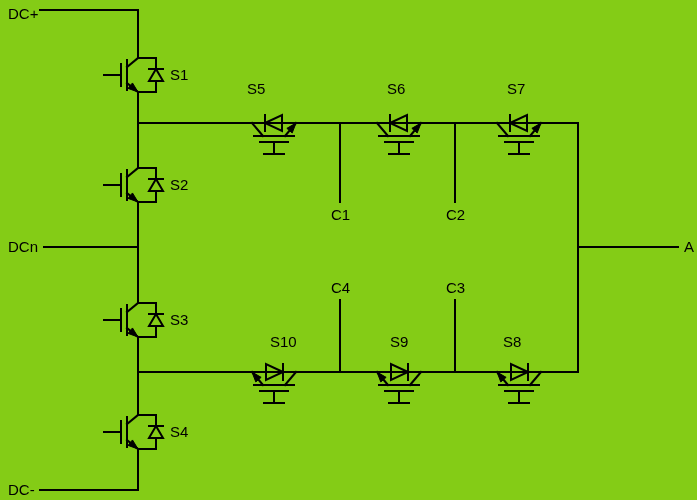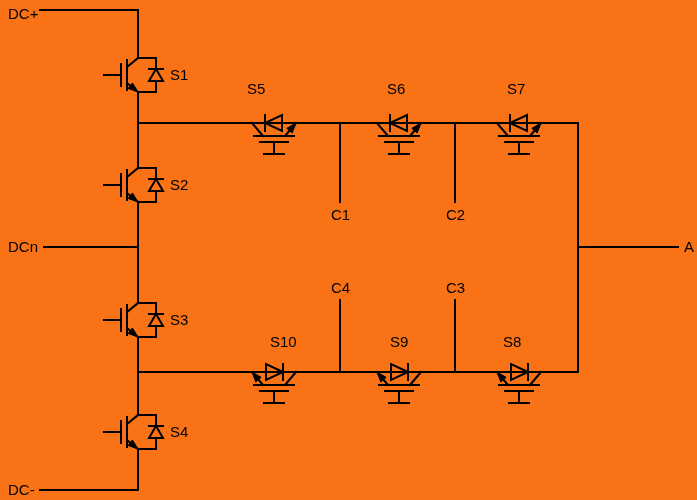--- a/index.html
+++ b/index.html
@@ -4,21 +4,21 @@
 <style>
   html, body {
     margin: 0;
     padding: 0;
     background: #ffffff;
   }
   .canvas {
     position: relative;
     width: 697px;
     height: 500px;
-    background: #f97316;
+    background: #84cc16;
     overflow: hidden;
   }
   svg { display: block; }
   svg text {
     font-family: "Liberation Sans", "DejaVu Sans", sans-serif;
     fill: #000000;
   }
 </style>
 </head>
 <body>

